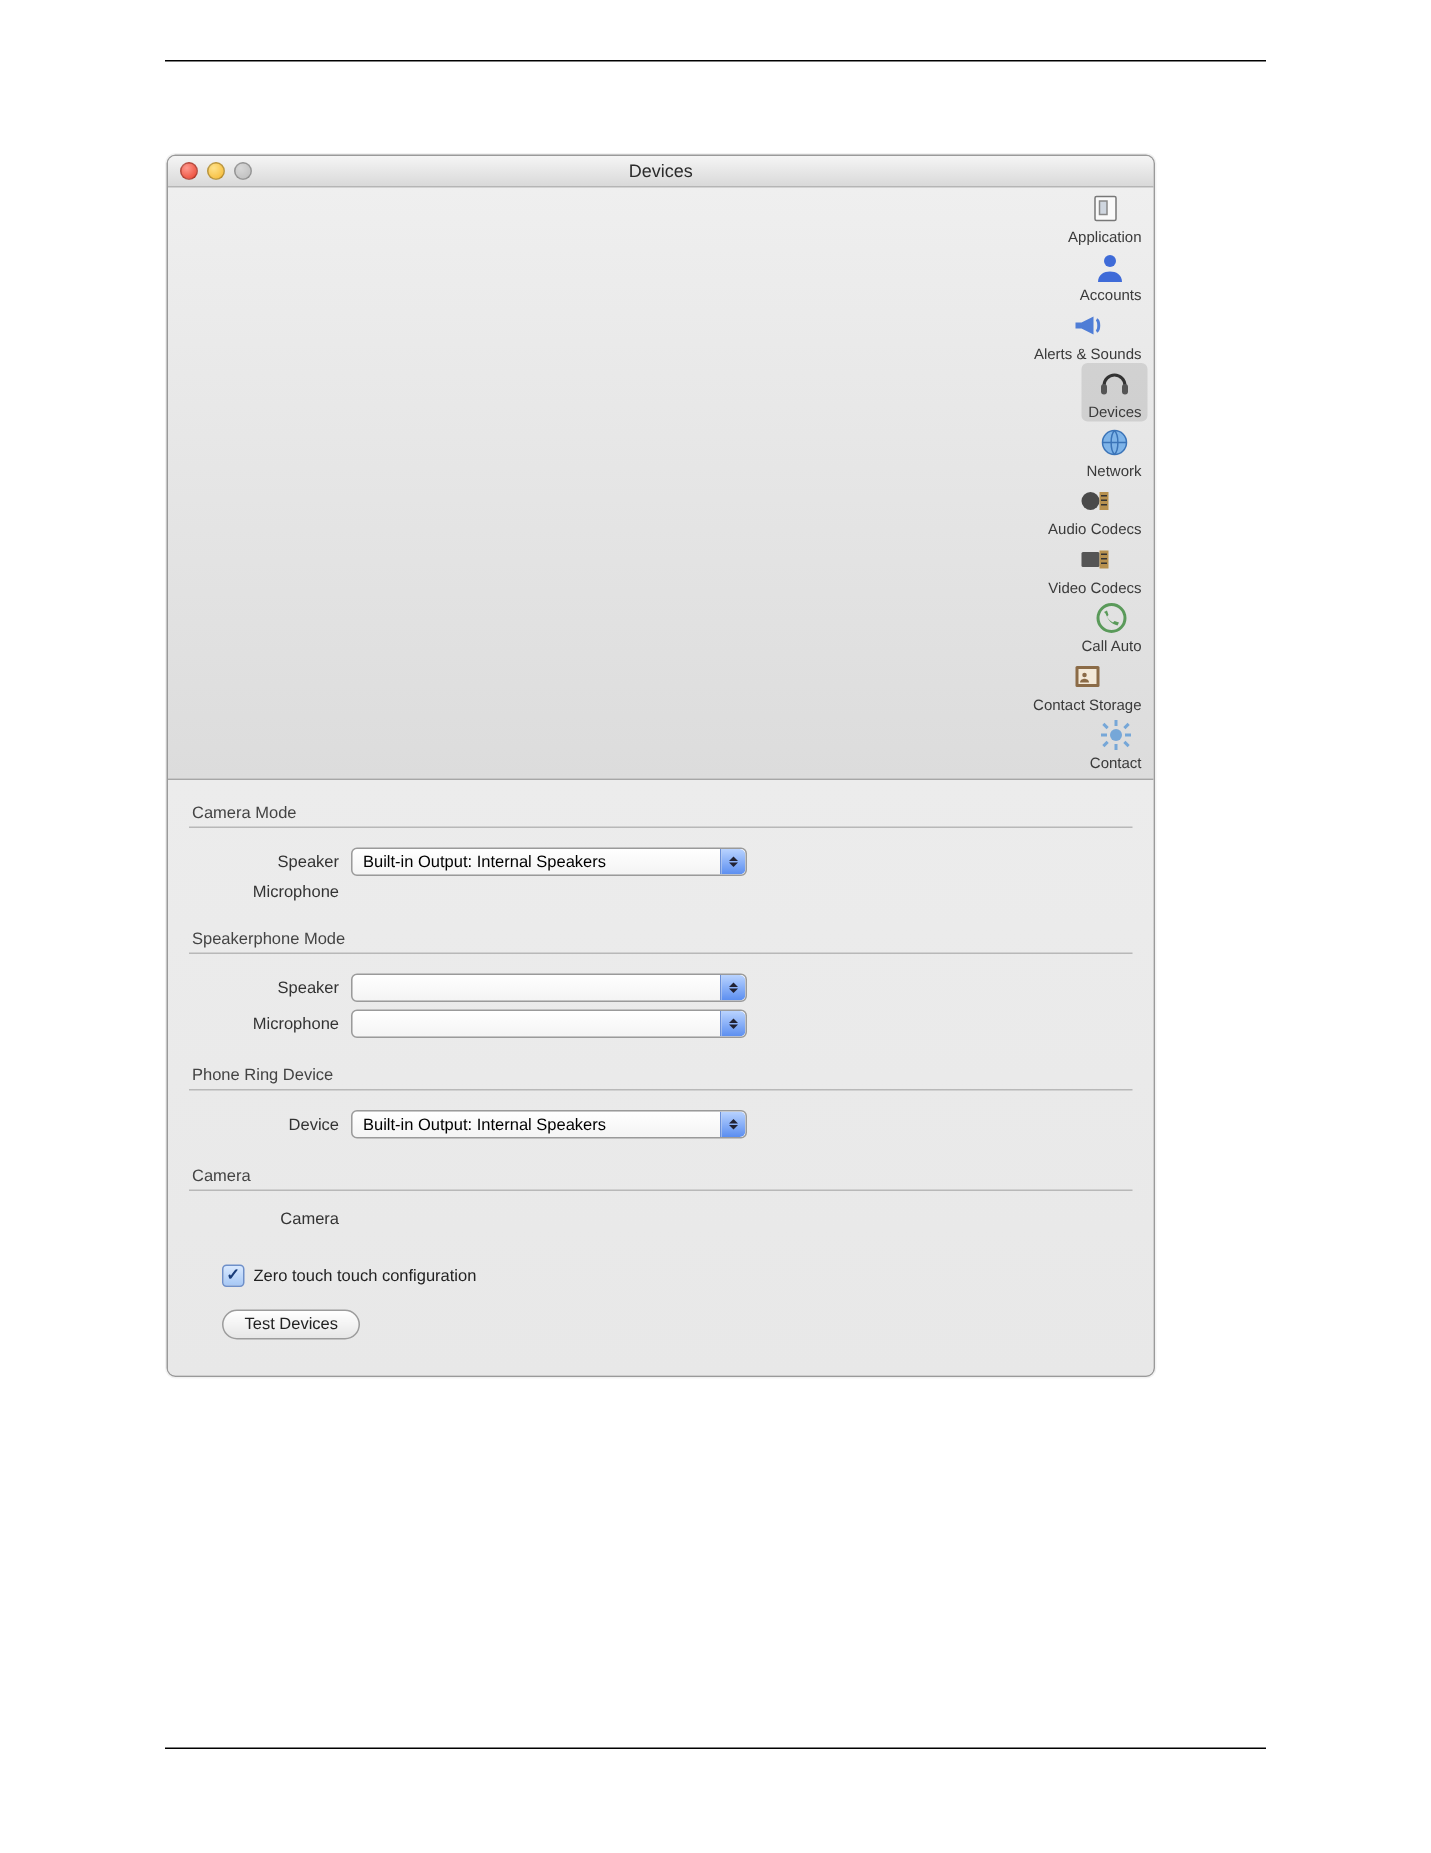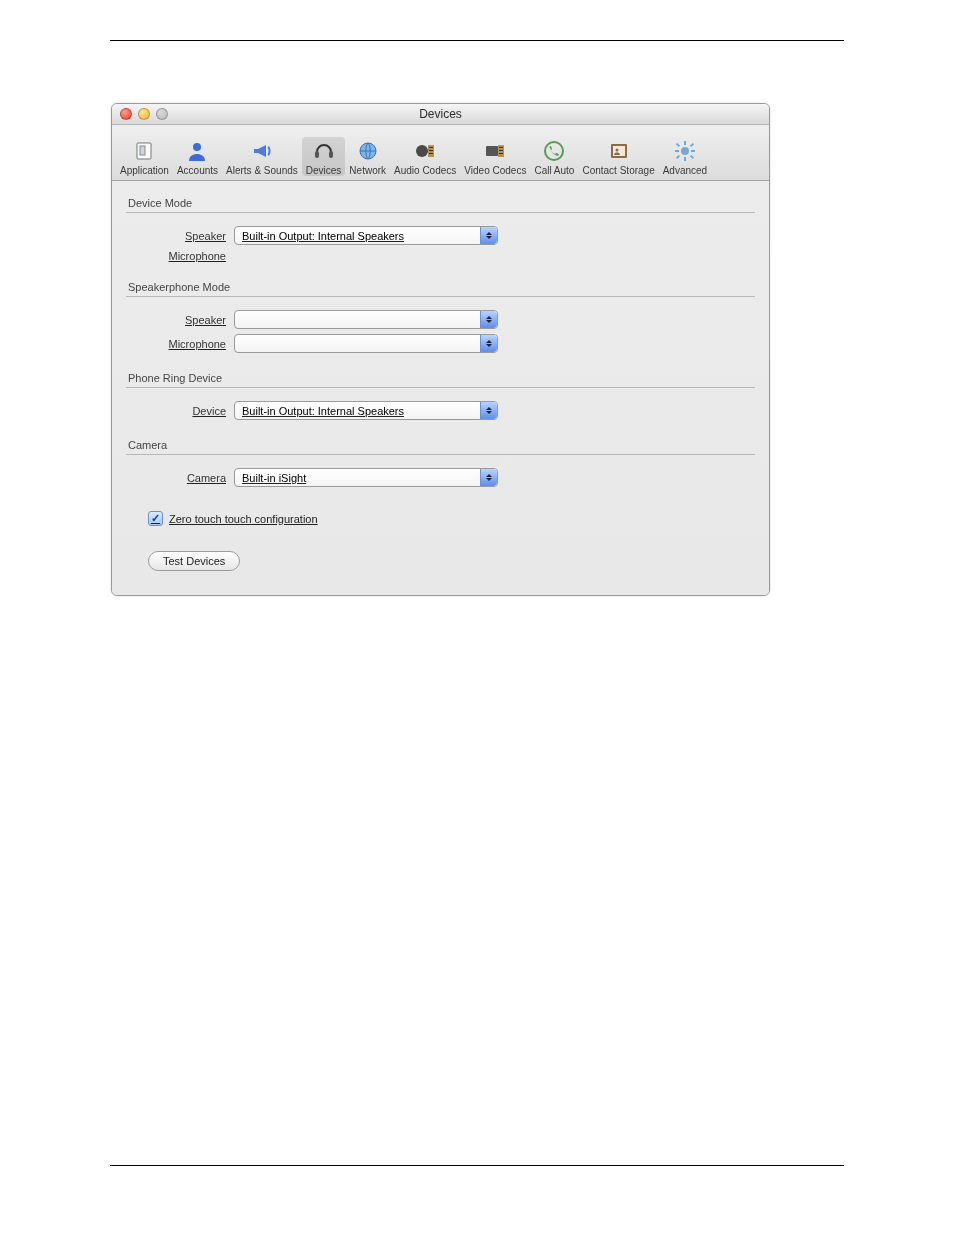--- a/index.html
+++ b/index.html
@@ -66,23 +66,24 @@
     left: 0; right: 0;
     text-align: center;
     font-size: 12px;
     color: #2b2b2b;
   }
 
   
   .toolbar {
     display: flex;
     align-items: flex-end;
-    padding: 12px 4px 4px 4px;
+    padding: 0 4px 4px 4px;
     background: linear-gradient(#efefef, #dcdcdc);
     border-bottom: 1px solid #a6a6a6;
+    flex-direction: column;
   }
   .toolbar-item {
     display: flex;
     flex-direction: column;
     align-items: center;
     padding: 2px 4px 0 4px;
     border-radius: 4px;
     cursor: default;
     user-select: none;
   }
@@ -110,21 +111,20 @@
 
   .section-header {
     font-size: 11px;
     color: #444;
     padding: 4px 2px 3px 2px;
     border-bottom: 1px solid #b8b8b8;
     margin-top: 4px;
   }
   .section-body {
     padding: 8px 4px 6px 4px;
-    text-decoration: underline;
   }
   .form-row {
     display: flex;
     align-items: center;
     margin: 5px 0;
   }
   .form-label {
     width: 96px;
     text-align: right;
     padding-right: 8px;
@@ -222,21 +222,21 @@
 
   
   .aqua-button {
     display: inline-block;
     padding: 3px 14px;
     font-size: 11px;
     color: #222;
     background: linear-gradient(#ffffff, #e6e6e6);
     border: 1px solid #9c9c9c;
     border-radius: 10px;
-    margin-top: 20px;
+    margin-top: 10px;
     margin-left: 2px;
   }
 </style>
 </head>
 <body>
 
 <div class="page">
   <div class="top-rule"></div>
 
   <div class="window">
@@ -350,27 +350,27 @@
                 <rect x="11" y="18" width="2" height="4"></rect>
                 <rect x="2" y="11" width="4" height="2"></rect>
                 <rect x="18" y="11" width="4" height="2"></rect>
                 <rect x="4" y="4" width="2" height="4" transform="rotate(-45 5 6)"></rect>
                 <rect x="18" y="16" width="2" height="4" transform="rotate(-45 19 18)"></rect>
                 <rect x="4" y="16" width="2" height="4" transform="rotate(45 5 18)"></rect>
                 <rect x="18" y="4" width="2" height="4" transform="rotate(45 19 6)"></rect>
               </g>
             </svg>
         </div>
-        <span class="label">Advanced</span>
+        <span class="label">Contact</span>
       </div>
     </div>
 
     <div class="content">
 
-      <div class="section-header">Device Mode</div>
+      <div class="section-header">Camera Mode</div>
       <div class="section-body">
         <div class="form-row">
           <div class="form-label">Speaker</div>
           <div class="aqua-select">
             <span>Built-in Output: Internal Speakers</span>
             <div class="endcap">
               <div class="tri tri-up"></div>
                 <div class="tri tri-down"></div>
             </div>
           </div>
@@ -415,27 +415,20 @@
                 <div class="tri tri-down"></div>
             </div>
           </div>
         </div>
       </div>
 
       <div class="section-header">Camera</div>
       <div class="section-body">
         <div class="form-row">
           <div class="form-label">Camera</div>
-          <div class="aqua-select">
-            <span>Built-in iSight</span>
-            <div class="endcap">
-              <div class="tri tri-up"></div>
-                <div class="tri tri-down"></div>
-            </div>
-          </div>
         </div>
       </div>
 
       <div class="section-body">
         <div class="form-row" style="margin-left:18px;">
           <label class="aqua-checkbox">
             <span class="box">
               <span class="check" id="zero-touch-check" style="visibility: visible;">✓</span>
             </span>
             <span class="cblabel">Zero touch touch configuration</span>

